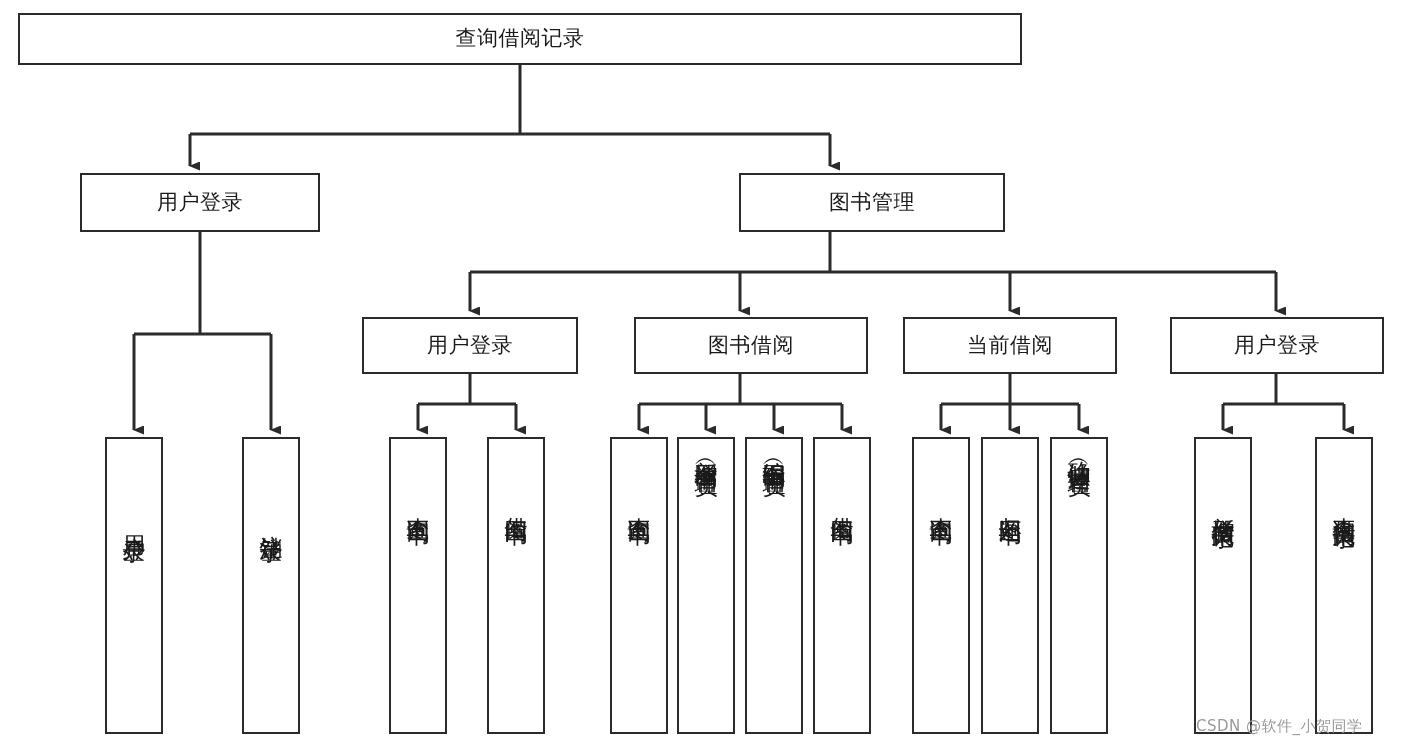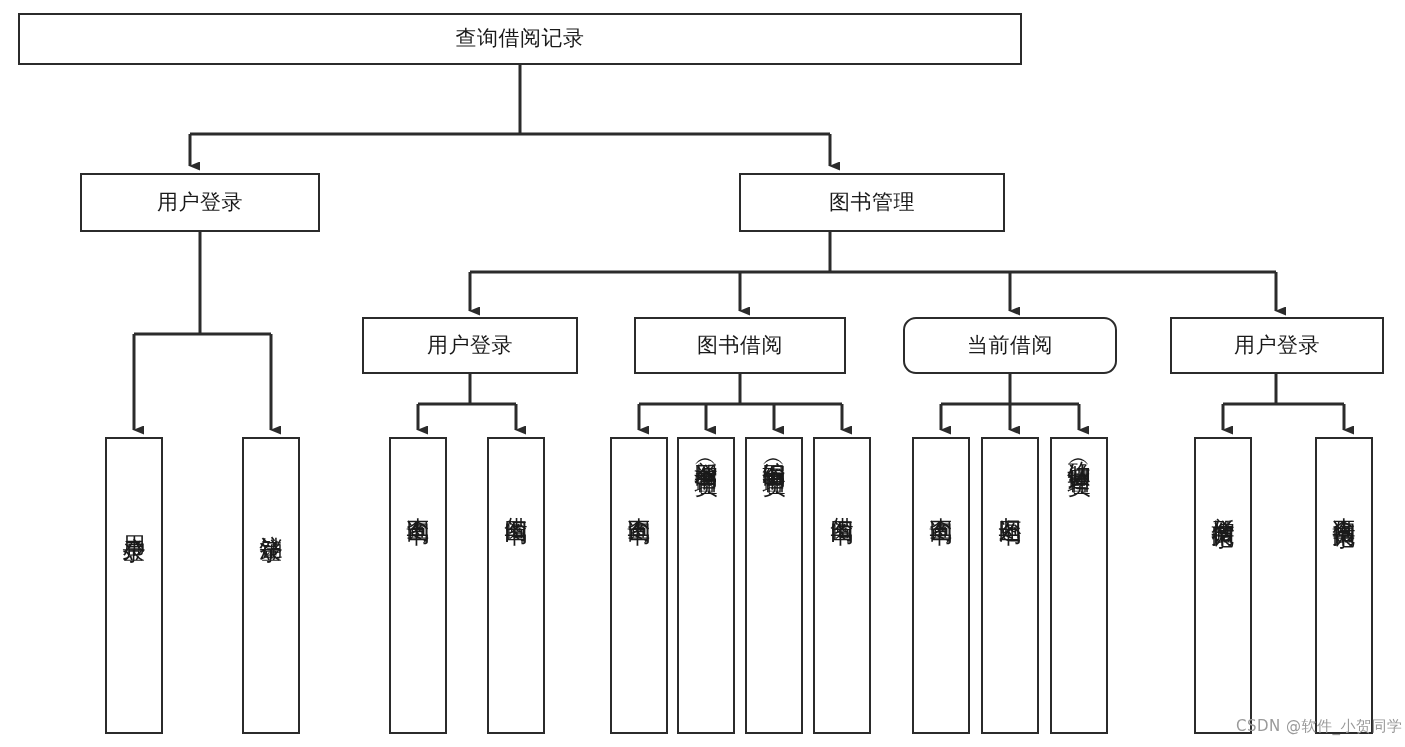--- a/index.html
+++ b/index.html
@@ -136,24 +136,24 @@
   <div class="node horizontal" style="left:80px; top:173px; width:240px; height:59px;">
     <span class="node-label">用户登录</span>
   </div>
   <div class="node horizontal" style="left:712px; top:173px; width:266px; height:59px;margin-left:27px;">
     <span class="node-label">图书管理</span>
   </div>
 
   <div class="node horizontal" style="left:362px; top:317px; width:216px; height:57px;">
     <span class="node-label">用户登录</span>
   </div>
-  <div class="node horizontal" style="left:634px; top:317px; width:212px; height:57px;">
+  <div class="node horizontal" style="left:634px; top:317px; width:234px; height:57px;">
     <span class="node-label">图书借阅</span>
   </div>
-  <div class="node horizontal" style="left:903px; top:317px; width:214px; height:57px;border-radius:13px;">
+  <div class="node horizontal" style="left:903px; top:317px; width:214px; height:57px;">
     <span class="node-label">当前借阅</span>
   </div>
   <div class="node horizontal" style="left:1170px; top:317px; width:214px; height:57px;">
     <span class="node-label">用户登录</span>
   </div>
 
   <div class="node vertical align-mid" style="left:105px; top:437px; width:58px; height:297px;">
     <span class="node-label">用户登录</span>
   </div>
   <div class="node vertical align-mid" style="left:242px; top:437px; width:58px; height:297px;">
@@ -190,15 +190,15 @@
     <span class="node-label">确认归还（管理员）</span>
   </div>
 
   <div class="node vertical align-low" style="left:1194px; top:437px; width:58px; height:297px;">
     <span class="node-label">新增借阅记录</span>
   </div>
   <div class="node vertical align-low" style="left:1315px; top:437px; width:58px; height:297px;">
     <span class="node-label">查询借阅记录</span>
   </div>
 
-  <div class="watermark" style="left:1236px; top:717px;">CSDN @软件_小贺同学</div>
+  <div class="watermark" style="left:1196px; top:717px;">CSDN @软件_小贺同学</div>
 
 </div>
 
 </body></html>

